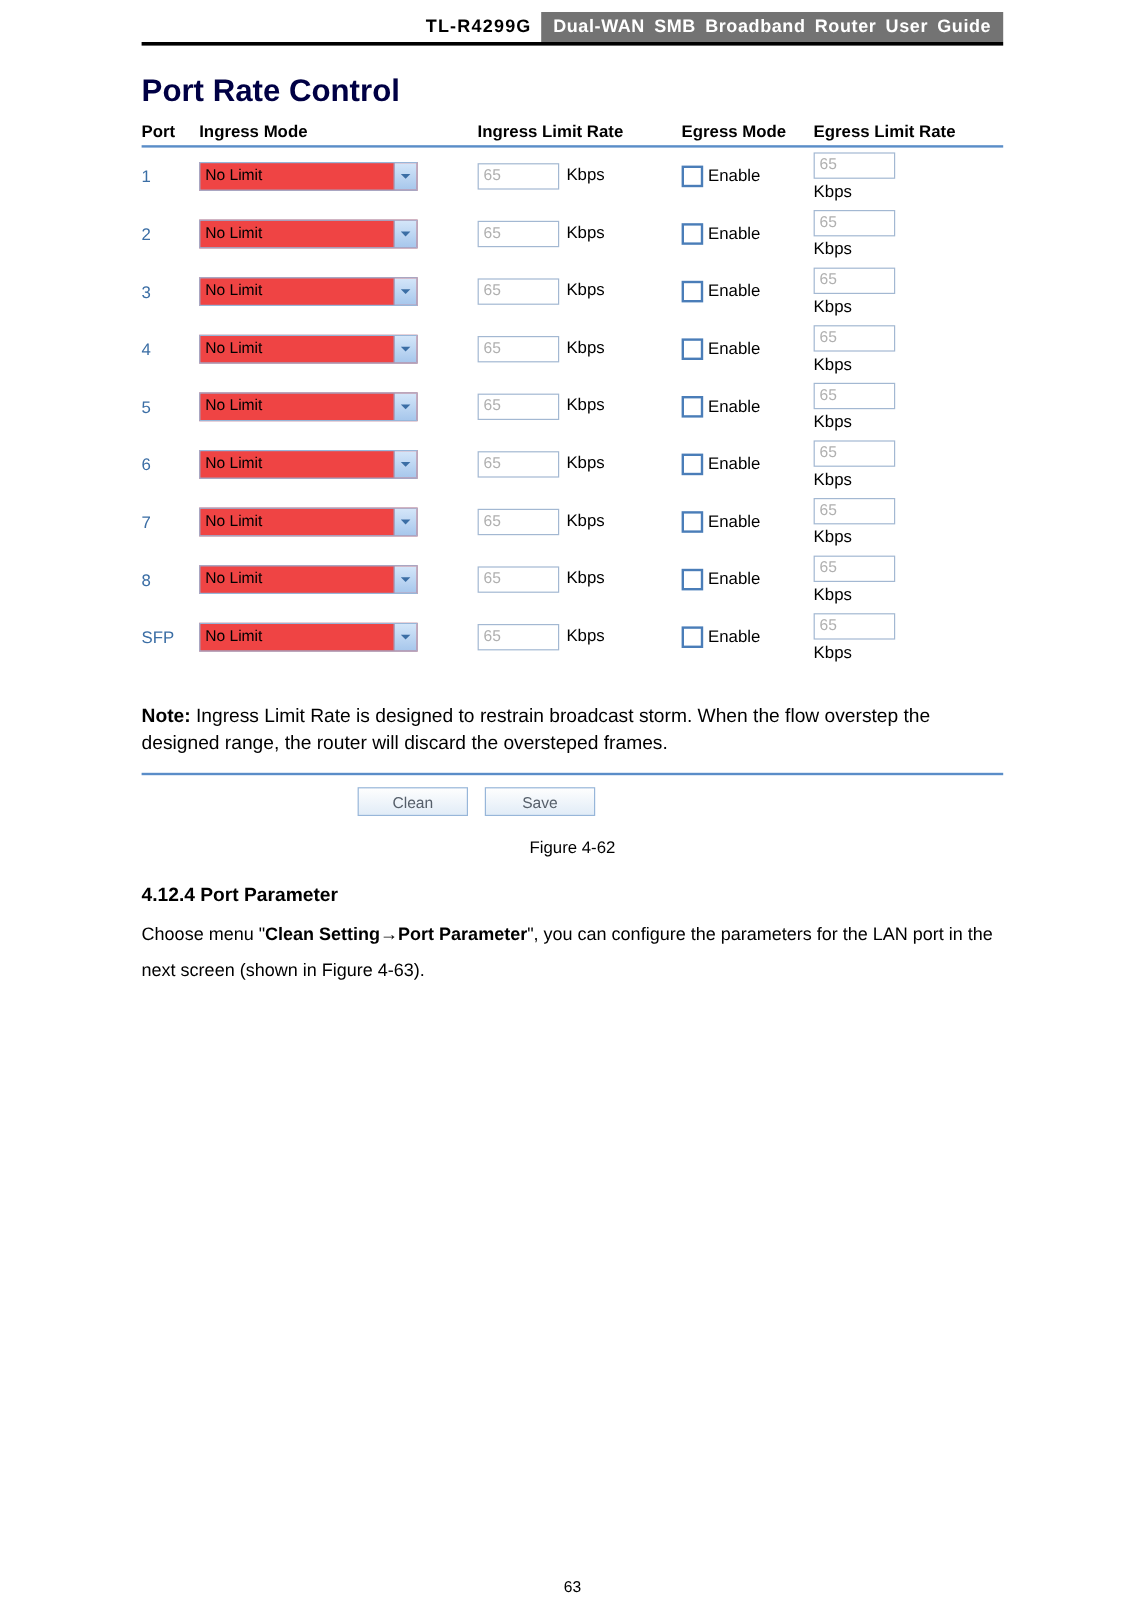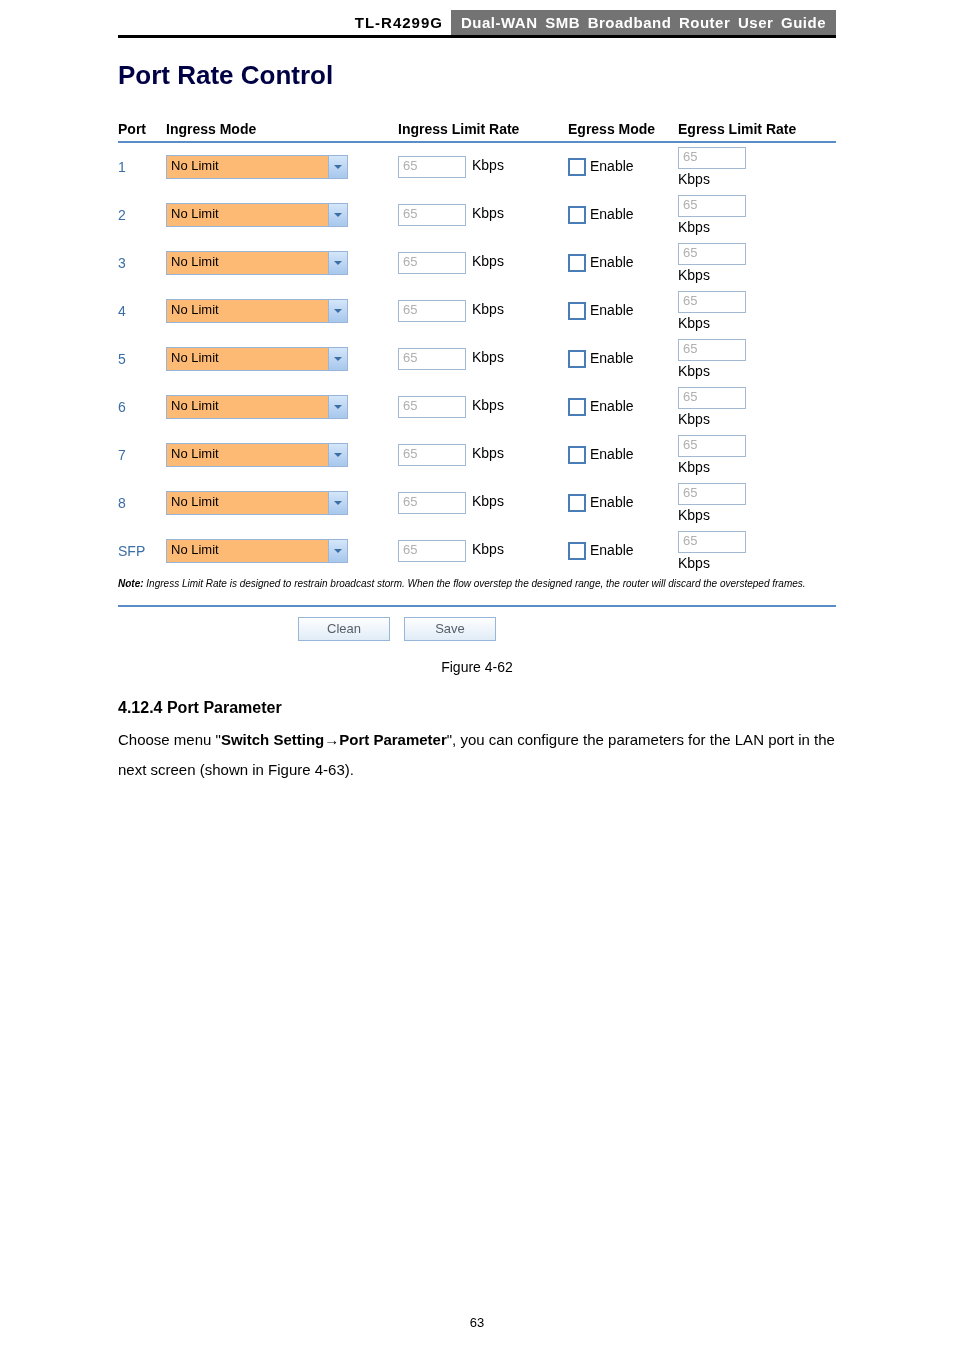--- a/index.html
+++ b/index.html
@@ -38,21 +38,21 @@
     letter-spacing: 0.5px;
     word-spacing: 3px;
   }
   .content {
     margin: 0 118px;
   }
   .section-title {
     font-size: 26px;
     font-weight: bold;
     color: #000044;
-    margin: 22px 0 30px 0;
+    margin: 22px 0 10px 0;
   }
   .tbl-header {
     display: flex;
     font-weight: bold;
     font-size: 14px;
     color: #000;
     border-bottom: 2px solid #5a8dc8;
     padding-bottom: 4px;
   }
   .col-port { width: 48px; }
@@ -66,21 +66,21 @@
     min-height: 48px;
     font-size: 14px;
   }
   .row .col-port { color: #3b6ea5; }
   .select-wrap {
     display: flex;
     align-items: stretch;
     width: 180px;
     height: 22px;
     border: 1px solid #97b6d9;
-    background: #fdba74;
+    background: #ef4444;
   }
   .select-txt {
     flex: 1;
     padding: 2px 4px;
     font-size: 13px;
     color: #000;
   }
   .select-btn {
     width: 18px;
     background: linear-gradient(#d4e6f9, #a7c7ec);
@@ -115,24 +115,23 @@
     vertical-align: middle;
     margin-right: 4px;
   }
   .eg-cell {
     display:flex;
     flex-direction:column;
     justify-content:center;
     gap:2px;
   }
   .note {
-    margin-top: 2px;
-    font-size: 10px;
+    margin-top: 32px;
+    font-size: 16px;
     line-height: 1.35;
-    font-style: italic;
   }
   .note b { font-weight: bold; }
   .hr-line {
     border: none;
     border-top: 2px solid #5a8dc8;
     margin: 14px 0 10px 0;
   }
   .btnbar {
     display:flex;
     gap:14px;
@@ -379,19 +378,19 @@
     <div class="btnbar">
       <div class="btn">Clean</div>
       <div class="btn">Save</div>
     </div>
 
     <div class="fig-cap">Figure 4-62</div>
 
     <div class="sec-num">4.12.4  Port Parameter</div>
 
     <div class="body-txt">
-      <span>Choose menu "</span><b>Switch Setting</b><span>→</span><b>Port Parameter</b><span>", you can configure the parameters for the LAN port in the next screen (shown in Figure 4-63).</span>
+      <span>Choose menu "</span><b>Clean Setting</b><span>→</span><b>Port Parameter</b><span>", you can configure the parameters for the LAN port in the next screen (shown in Figure 4-63).</span>
     </div>
 
   </div>
 
   <div class="pagenum">63</div>
 </div>
 
 </body></html>

